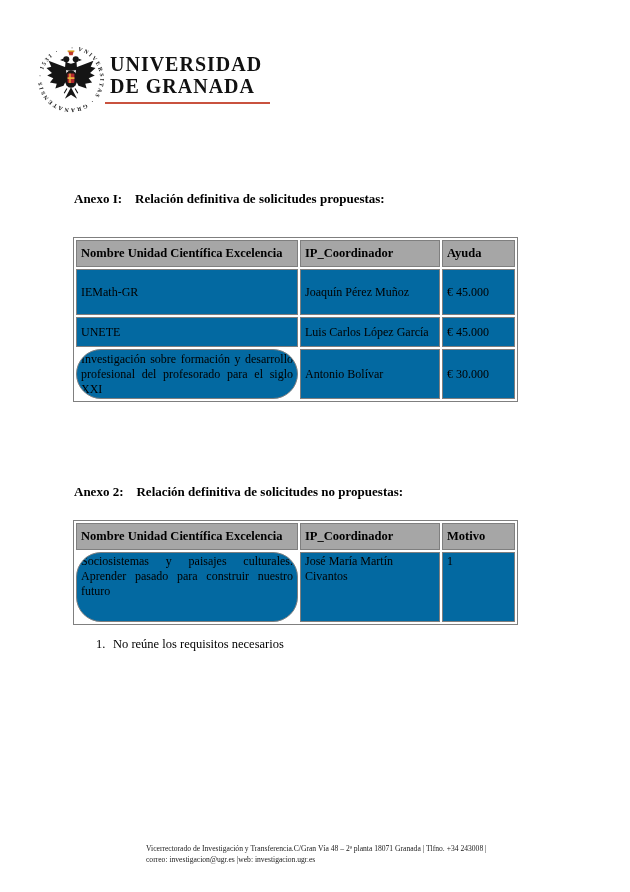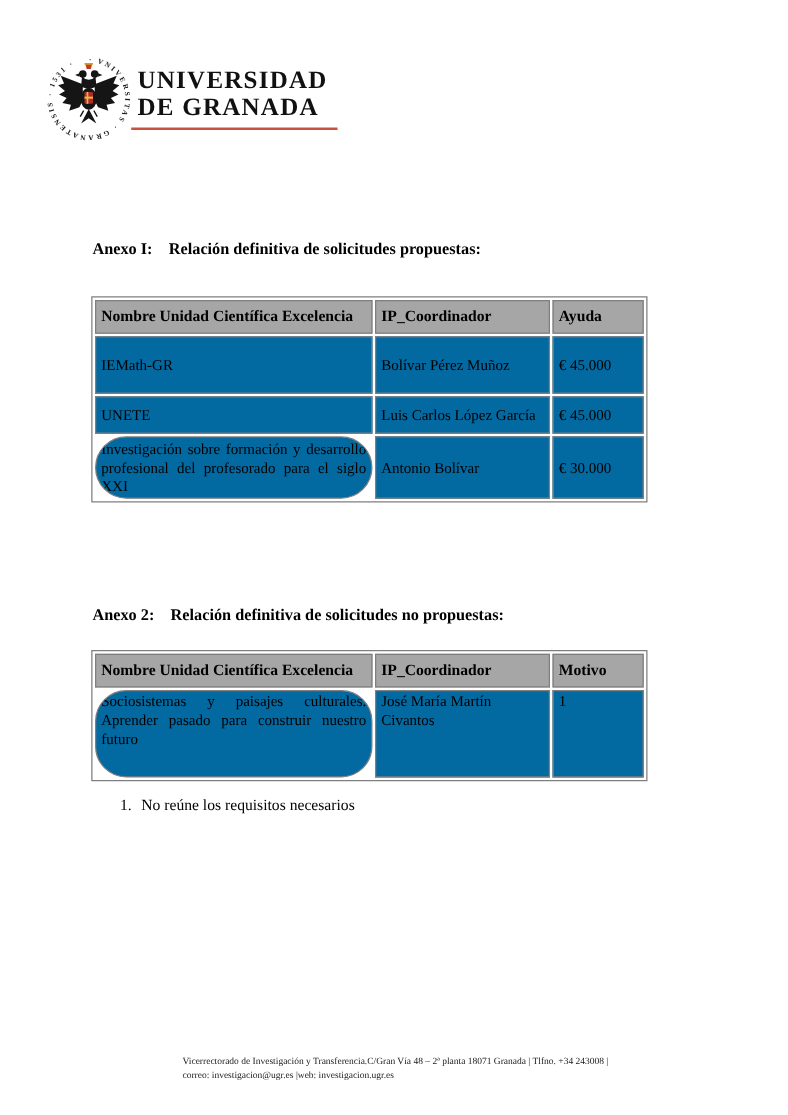--- a/index.html
+++ b/index.html
@@ -128,21 +128,21 @@
         <col style="width:73px">
       </colgroup>
     <tbody>
         <tr class="hdr">
       <th>Nombre Unidad Científica Excelencia</th>
       <th>IP_Coordinador</th>
       <th>Ayuda</th>
     </tr>
     <tr class="r0">
       <td>IEMath-GR</td>
-      <td>Bolívar Pérez Muñoz</td>
+      <td>Joaquín Pérez Muñoz</td>
       <td>€ 45.000</td>
     </tr>
     <tr class="r1">
       <td>UNETE</td>
       <td>Luis Carlos López García</td>
       <td>€ 45.000</td>
     </tr>
     <tr class="r2">
       <td class="justify">Investigación sobre formación y desarrollo profesional del profesorado para el siglo XXI</td>
       <td>Antonio Bolívar</td>

